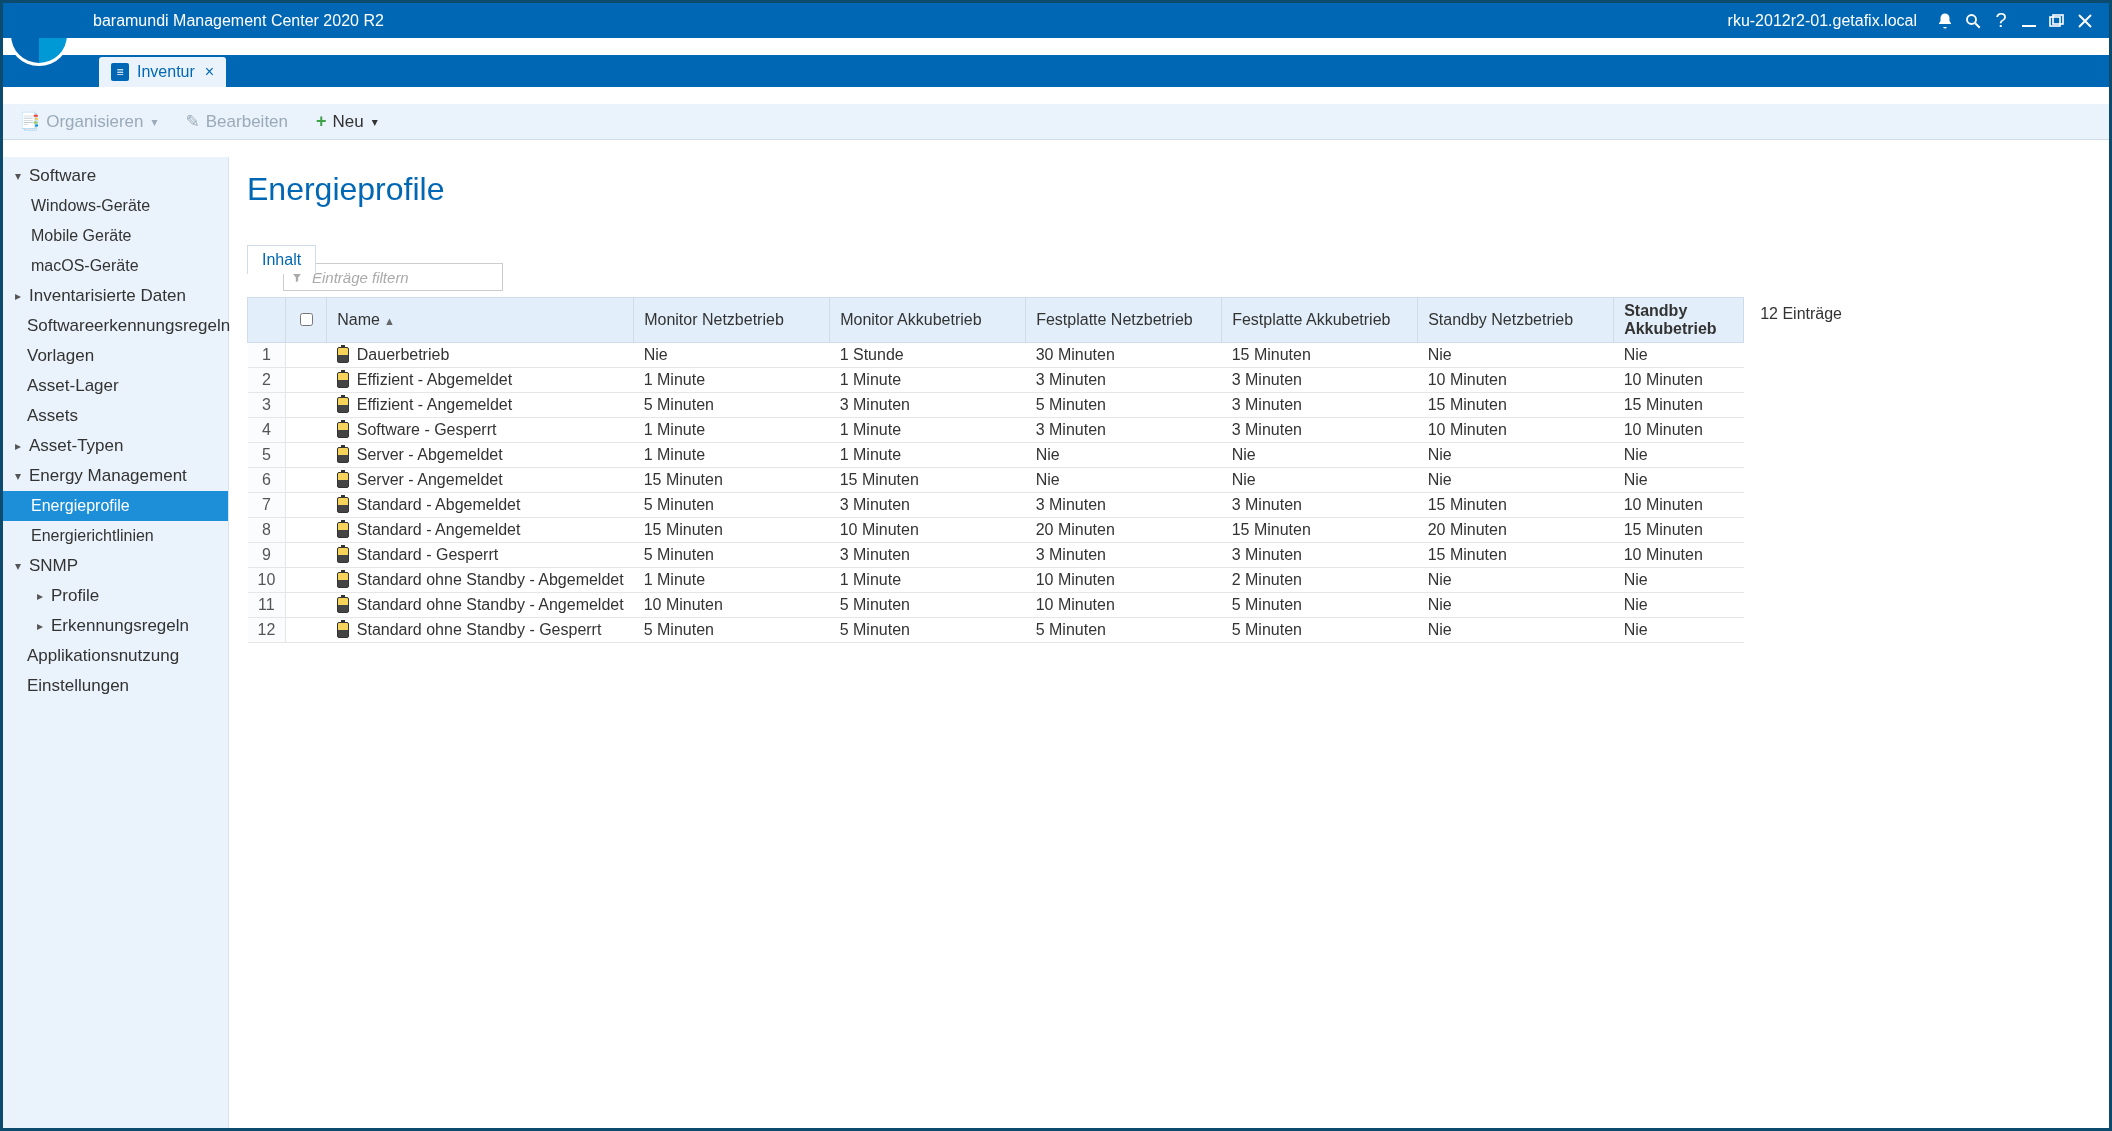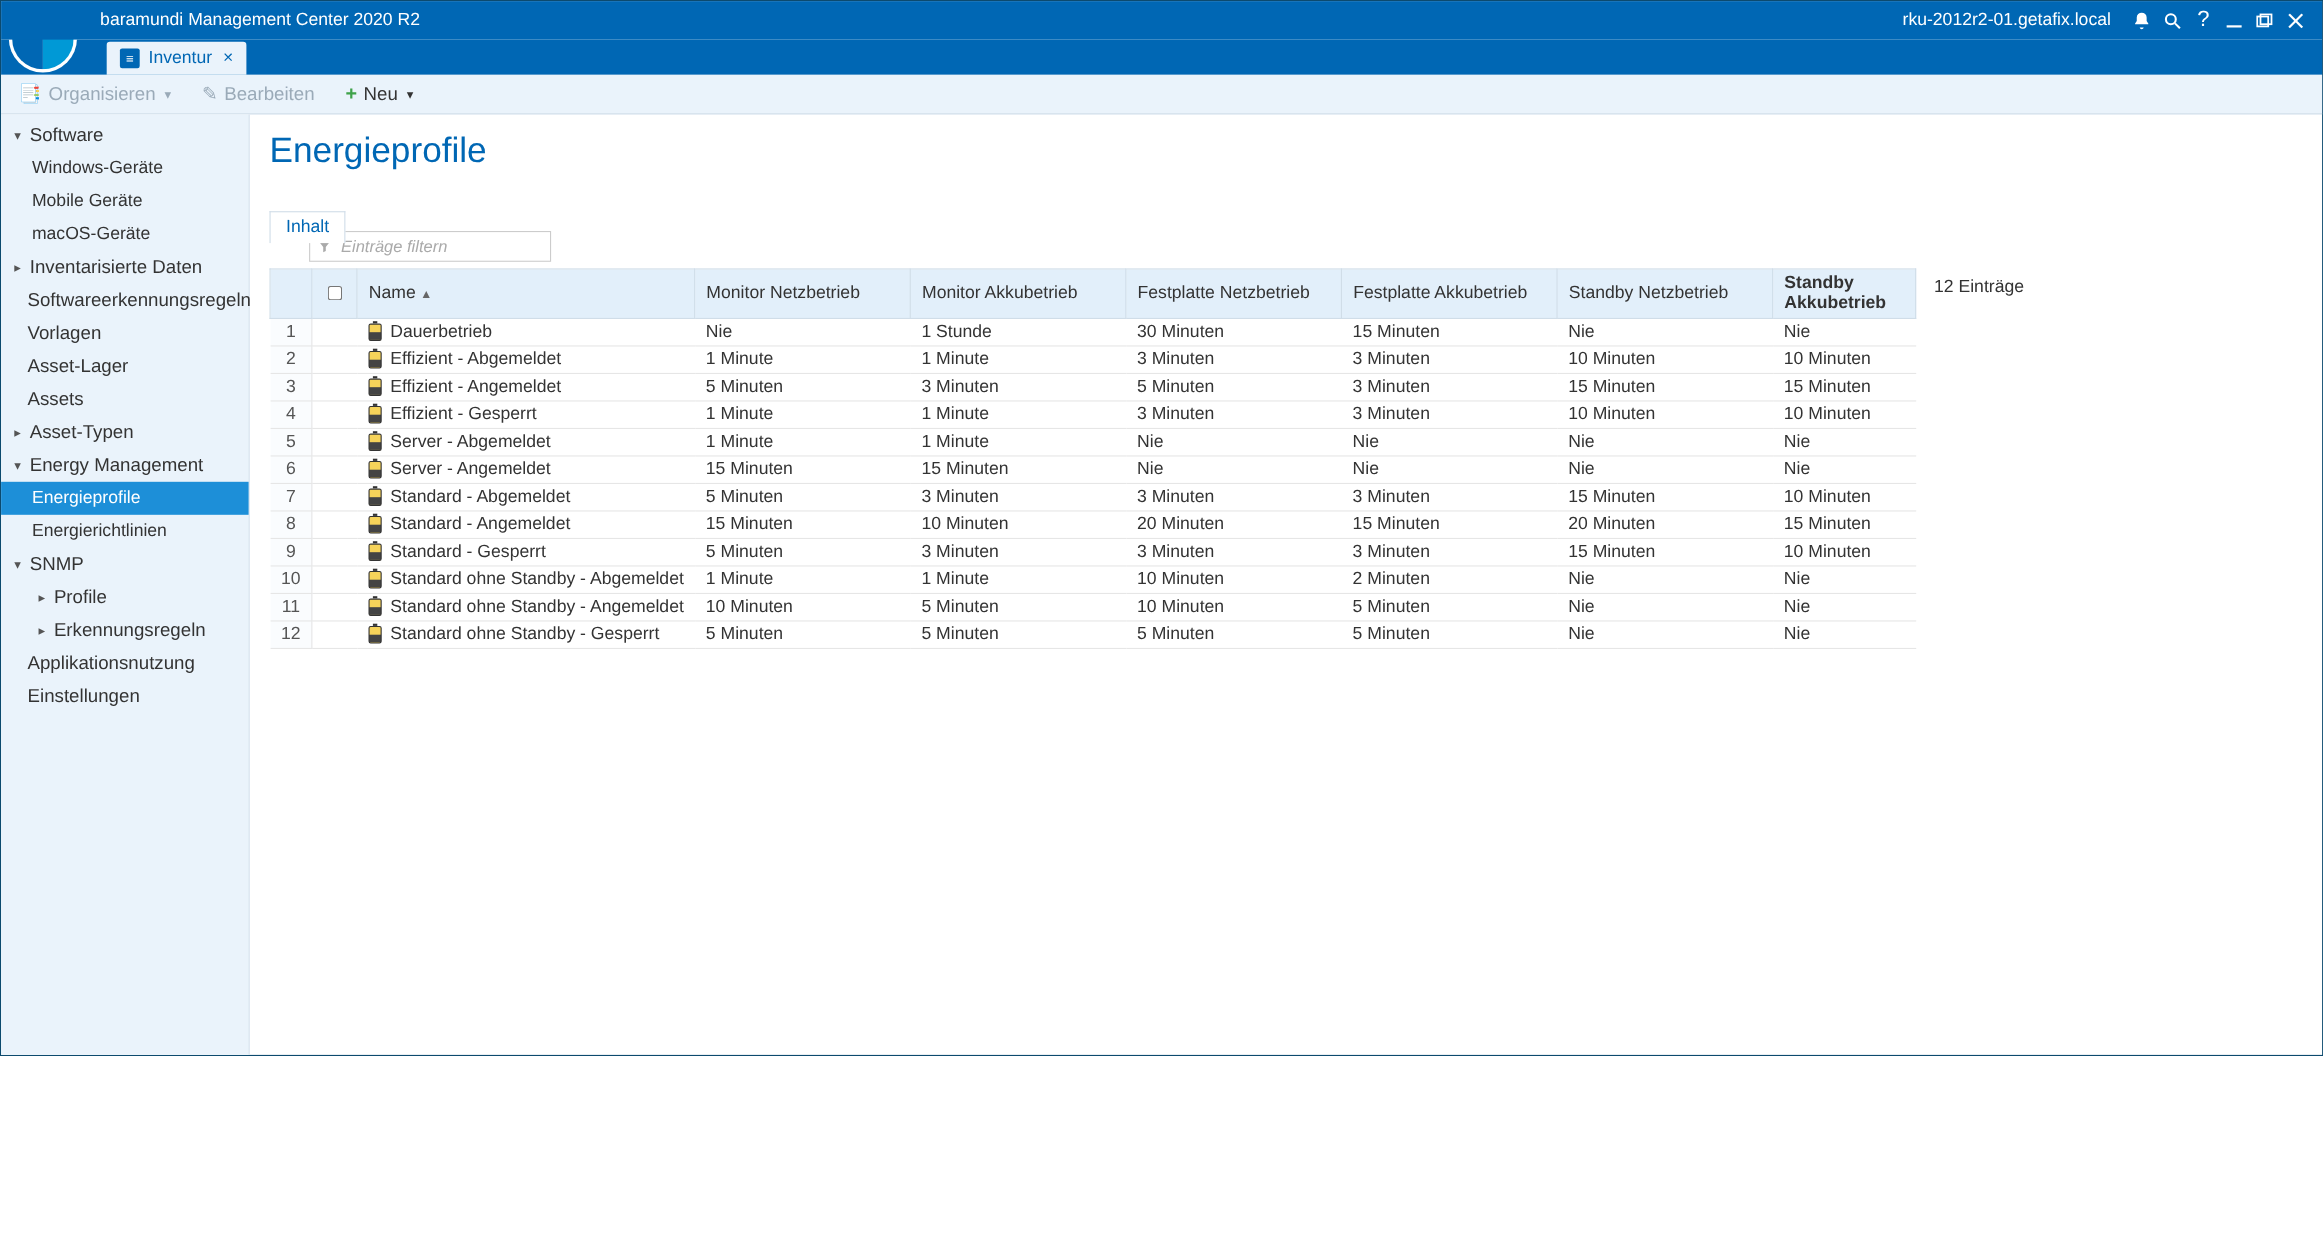--- a/index.html
+++ b/index.html
@@ -1,17 +1,17 @@
 <!DOCTYPE html>
 <html><head>
 <meta charset="utf-8">
 <style>
   * { box-sizing: border-box; }
   html, body { margin:0; padding:0; width:2112px; height:1131px; font-family:"Segoe UI", Tahoma, sans-serif; font-size:17px; color:#333; overflow:hidden; }
-  .root { width:2112px; height:960px; display:flex; flex-direction:column; border:1px solid #0c4a6e; }
+  .root { width:2112px; height:1131px; display:flex; flex-direction:column; border:3px solid #0c4a6e;gap:17px; }
   
   .titlebar { background:#0067b4; color:#fff; height:35px; display:flex; align-items:center; padding:0 10px 0 90px; position:relative; }
   .titlebar .app-title { font-size:16px; }
   .titlebar .spacer { flex:1; }
   .titlebar .host { font-size:16px; margin-right:14px; }
   .title-ico { width:28px; display:inline-flex; align-items:center; justify-content:center; font-size:20px; cursor:pointer; }
   
   .logo {
     position:absolute; left:8px; top:4px; width:62px; height:62px; border-radius:50%;
     background: #fff;
@@ -284,21 +284,21 @@
                 <td>3 Minuten</td>
                 <td>15 Minuten</td>
                 <td>15 Minuten</td>
               </tr>
               <tr>
                 <td class="rownum">4</td>
                 <td class="chkcol"></td>
                 <td>
                   <div class="namecell">
                     <span class="battery-ico"></span>
-                    <span>Effizient - Gesperrt</span>
+                    <span>Software - Gesperrt</span>
                   </div>
                 </td>
                 <td>1 Minute</td>
                 <td>1 Minute</td>
                 <td>3 Minuten</td>
                 <td>3 Minuten</td>
                 <td>10 Minuten</td>
                 <td>10 Minuten</td>
               </tr>
               <tr>

